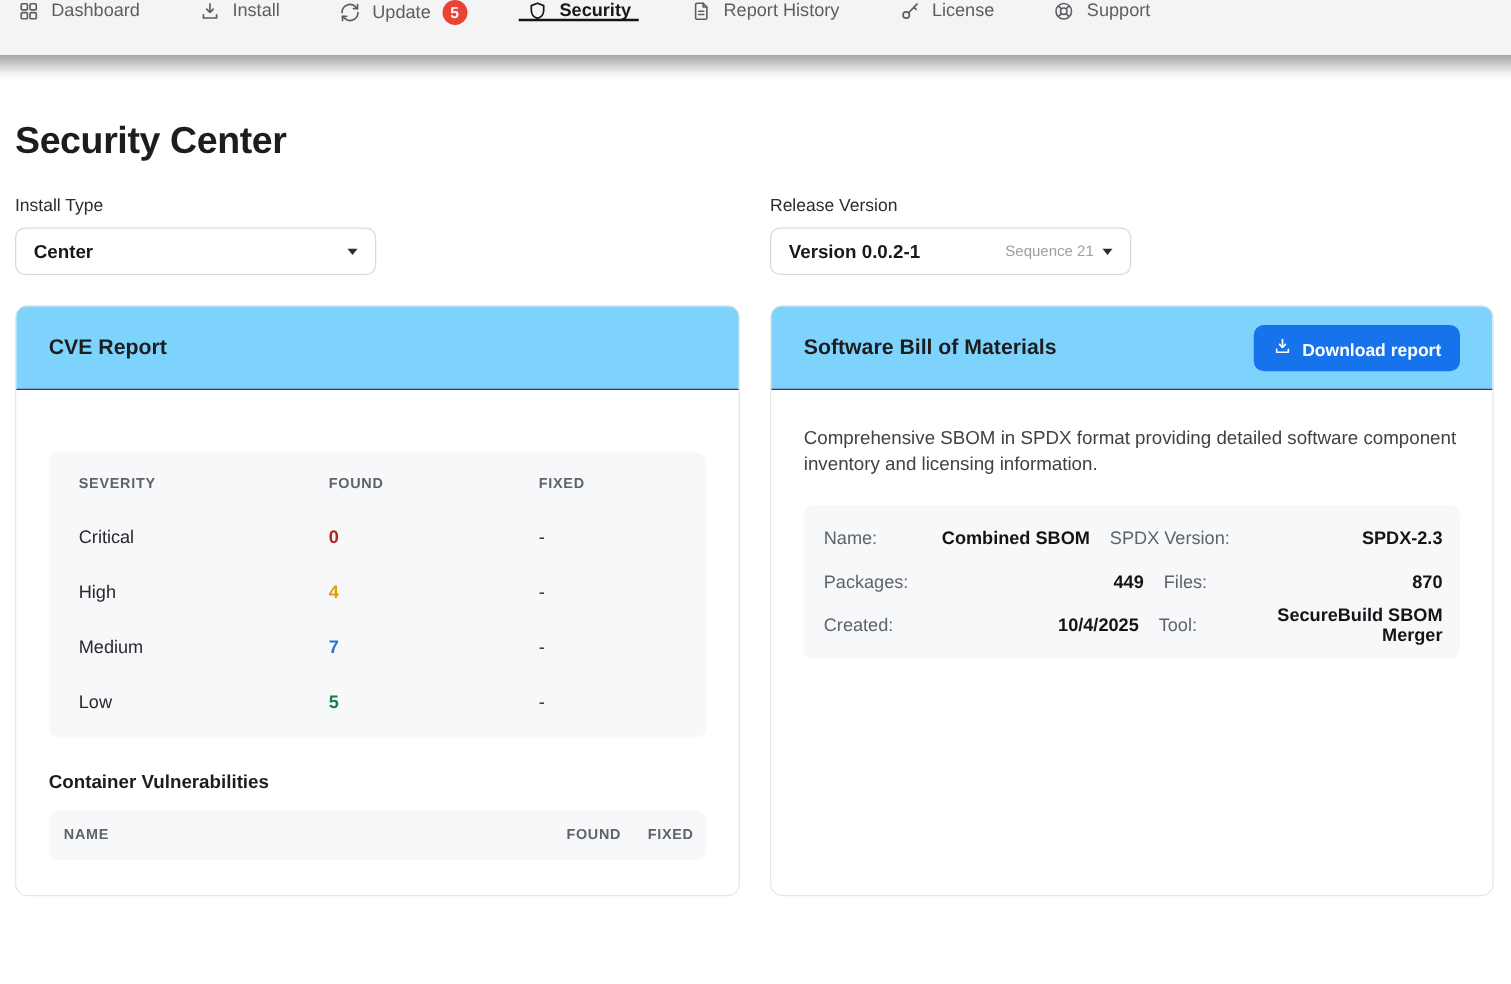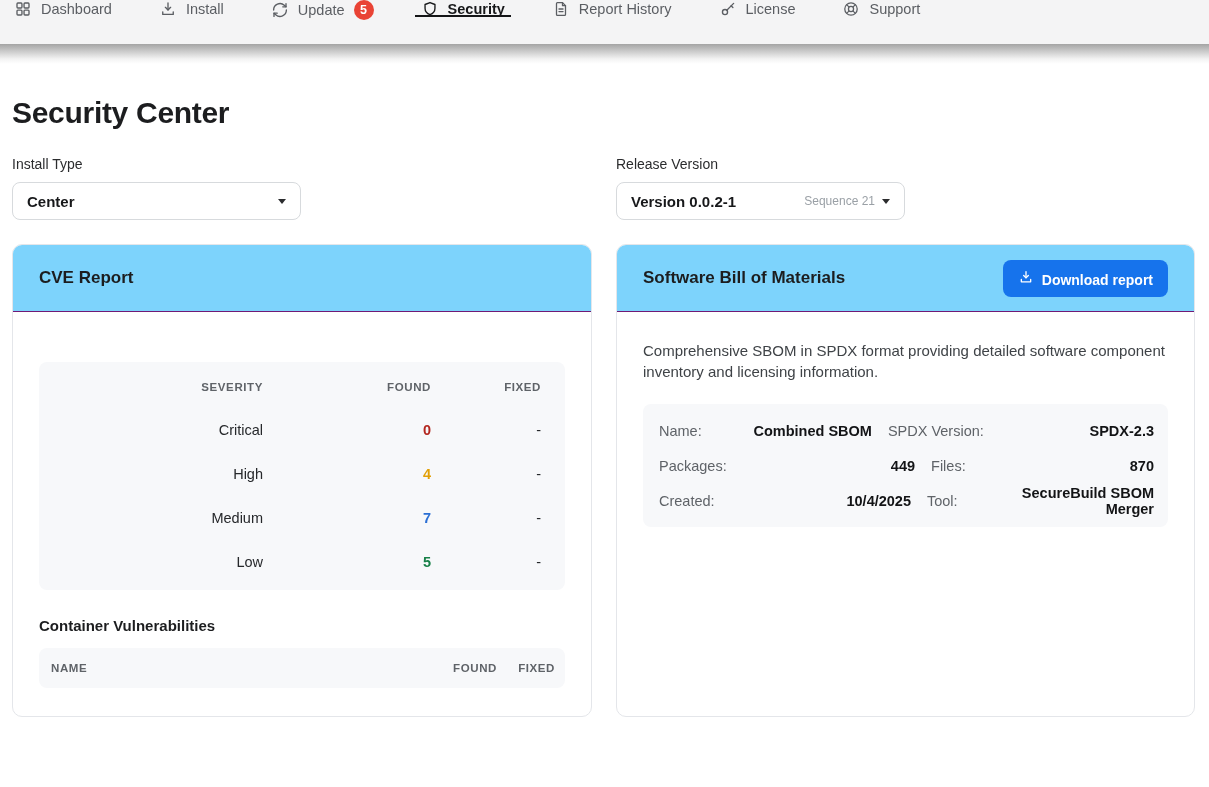--- a/index.html
+++ b/index.html
@@ -143,21 +143,20 @@
     background: #f7f8fa;
     border-radius: 8px;
     padding: 4px 0 6px 0;
   }
   .sev-row {
     display: grid;
     grid-template-columns: 200px 168px 1fr;
     align-items: center;
     padding: 0 24px;
     height: 44px;
-    text-align: right;
   }
   .sev-row.head { height: 42px; }
   .th {
     font-size: 11.5px;
     font-weight: 700;
     letter-spacing: 0.6px;
     color: #5f6368;
   }
   .sev-name { font-size: 14.5px; color: #26282b; }
   .sev-found { font-size: 14.5px; font-weight: 600; }

